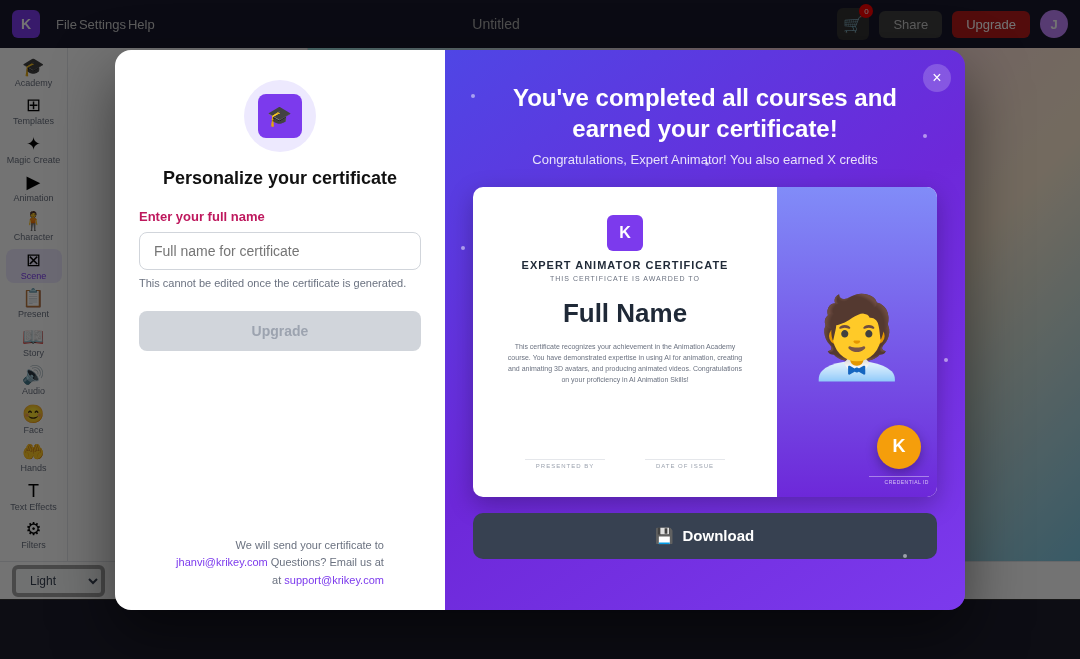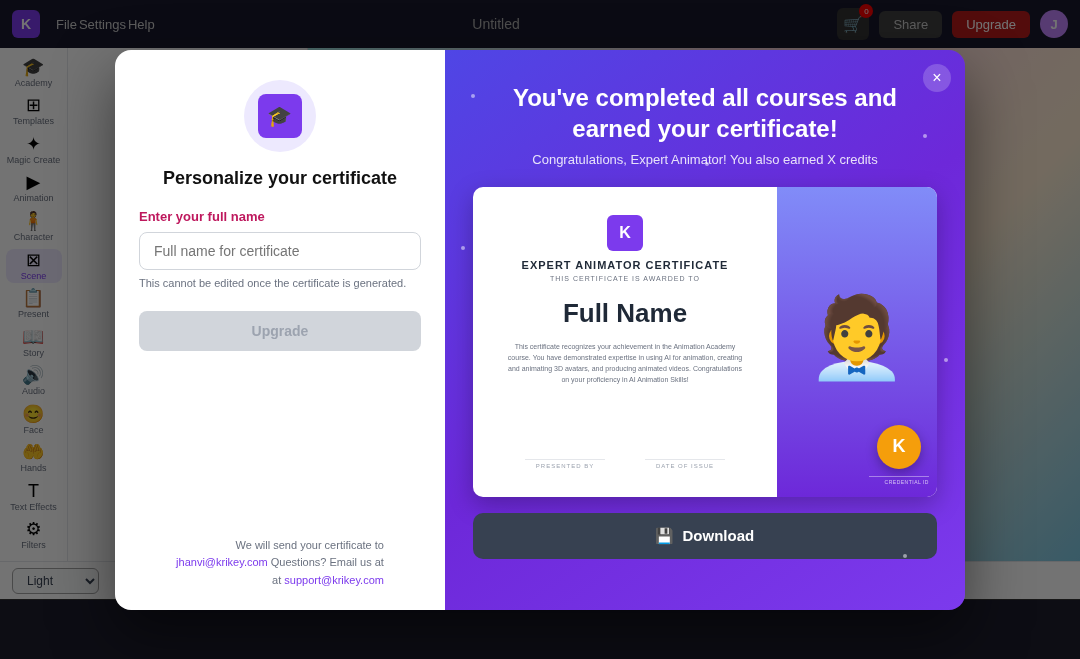--- a/index.html
+++ b/index.html
@@ -139,21 +139,21 @@
 
     
     .bottombar {
       height: 38px;
       background: #fff;
       border-top: 1px solid #e5e7eb;
       display: flex; align-items: center; padding: 0 12px; gap: 8px;
       flex-shrink: 0;
     }
     .light-select {
-      background: #f9fafb; border: 1px solid #a3a3a3;
+      background: #f9fafb; border: 4px solid #a3a3a3;
       border-radius: 6px; padding: 4px 28px 4px 10px;
       font-size: 12px; color: #374151; cursor: pointer;
     }
 
     
     .timeline {
       height: 60px;
       background: #1e1e2e;
       border-top: 1px solid #333;
       display: flex; align-items: center;

